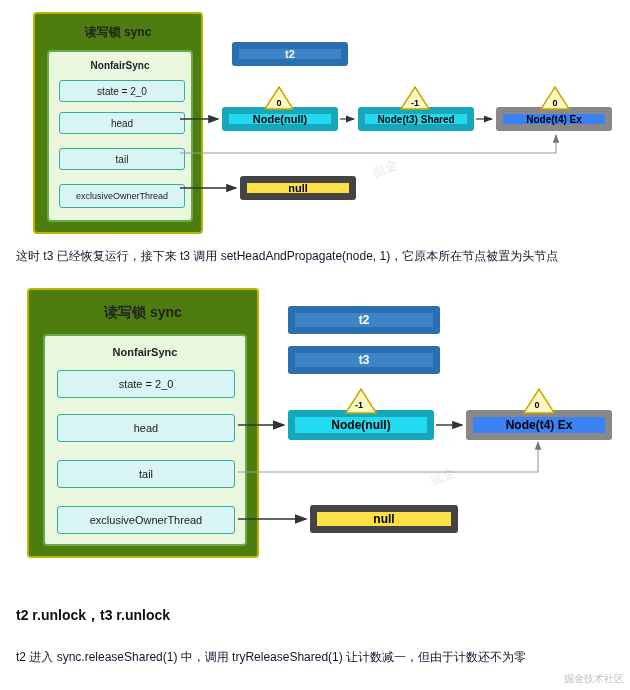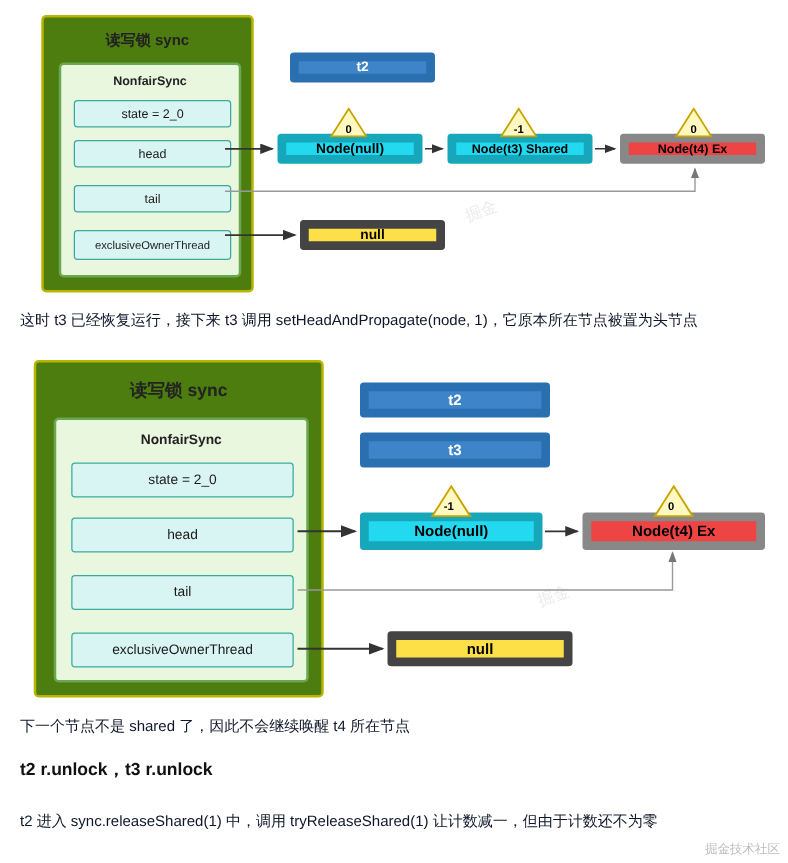--- a/index.html
+++ b/index.html
@@ -55,21 +55,21 @@
     border: 7px solid #0f172a;
     border-radius: 3px;
     display: flex;
     align-items: center;
     justify-content: center;
     font-weight: bold;
     color: #000;
   }
   .node.blue { background: #3d85c8; color: #fff; border-color: #2a6fb0; }
   .node.cyan { background: #23d9f0; color: #000; border-color: #16a7bb; }
-  .node.gray { background: #ef4444; color: #000; border-color: #888; }
+  .node.gray { background: #3b82f6; color: #000; border-color: #888; }
   .node.white { background: #fde047; color: #000; border-color: #444; }
 
   .tri {
     position: absolute;
     width: 30px; height: 24px;
     display: flex;
     align-items: flex-end;
     justify-content: center;
   }
   .tri svg { position: absolute; left: 0; top: 0; }
@@ -219,20 +219,19 @@
 
     <line x1="436" y1="145" x2="462" y2="145" stroke="#333" stroke-width="1.4" marker-end="url(#ah)"></line>
 
     <path d="M238 192 L538 192 L538 162" stroke="#999" stroke-width="1.1" fill="none" marker-end="url(#ahg)"></path>
 
     <line x1="238" y1="239" x2="306" y2="239" stroke="#333" stroke-width="1.6" marker-end="url(#ah)"></line>
   </svg>
 
   <div class="watermark" style="left:430px; top:468px;">掘金</div>
 
-  <div class="para" style="left:16px; top:572px; width:600px;">下一个节点不是 shared 了，因此不会继续唤醒 t4 所在节点</div>
 
   <div class="heading" style="left:16px; top:607px; width:600px;">t2 r.unlock，t3 r.unlock</div>
 
   <div class="para" style="left:16px; top:648px; width:600px;">t2 进入 sync.releaseShared(1) 中，调用 tryReleaseShared(1) 让计数减一，但由于计数还不为零</div>
 
   <div class="wm-brand">掘金技术社区</div>
 </div>
 
 </body></html>

